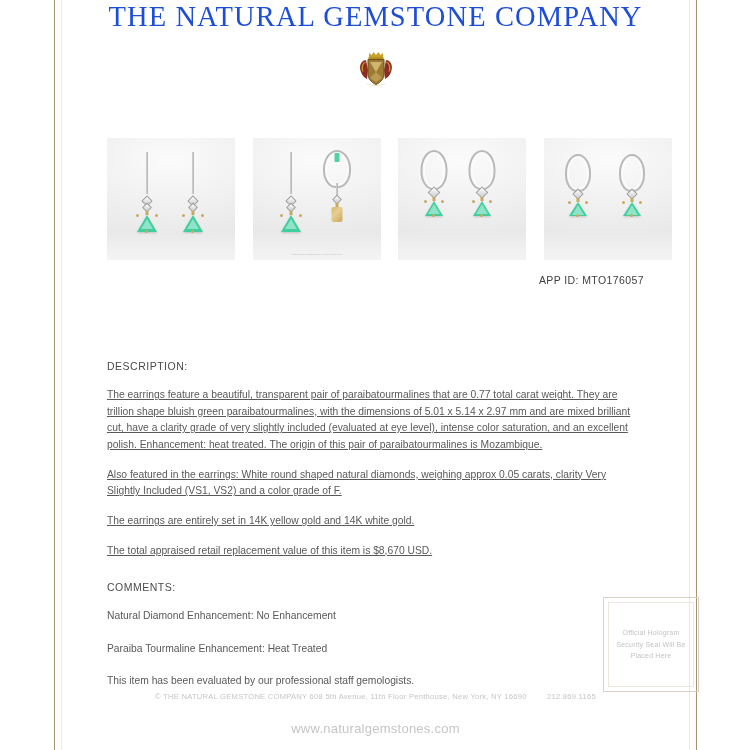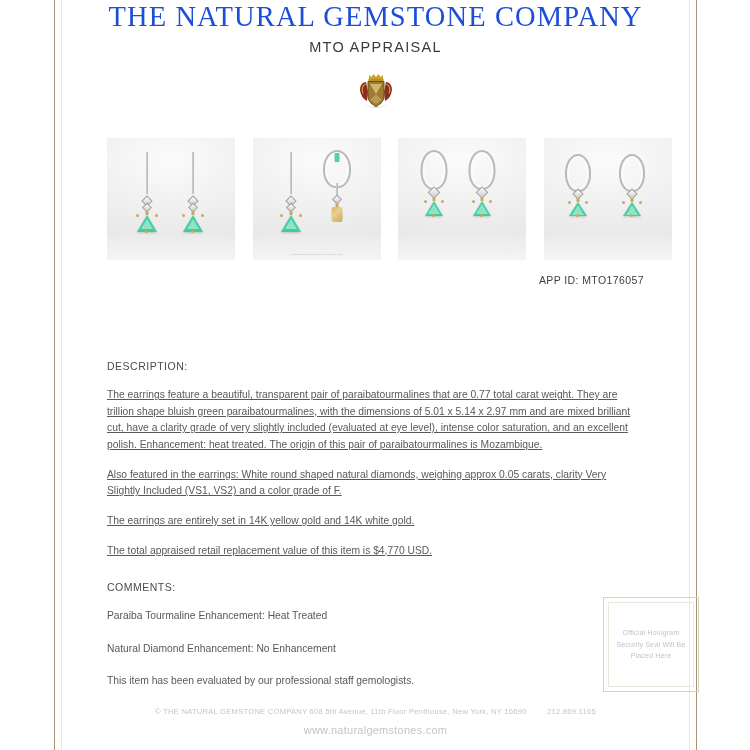--- a/index.html
+++ b/index.html
@@ -289,38 +289,37 @@
     text-align: center;
     color: #c5c5c5;
   }
   .footer-line1 {
     font-size: 7.6px;
     letter-spacing: 0.25px;
     white-space: nowrap;
   }
   .footer-phone { margin-left: 18px; }
   .footer-line2 {
-    font-size: 11px;
+    font-size: 13px;
     letter-spacing: 0.25px;
-    margin-top: 8px;
+    margin-top: 20px;
   }
 </style>
 </head>
 <body>
 
 <div class="page-rule left"></div>
 <div class="page-rule-faint left"></div>
 <div class="page-rule right"></div>
 <div class="page-rule-faint right"></div>
 
 <div class="page-inner">
 
   <div class="masthead">
     <div class="brand-title">THE NATURAL GEMSTONE COMPANY</div>
-    <div class="doc-subtitle">MTO APPRAISAL</div>
   </div>
 
   <div class="crest-wrap">
     <div class="crest">
       <svg viewBox="0 0 40 44" width="40" height="44">
 
         <path d="M13 9 L13 5 L15.5 7 L17.5 4 L20 7 L22.5 4 L24.5 7 L27 5 L27 9 Z" fill="#c9a227"></path>
         <rect x="12.5" y="9" width="15" height="2.6" fill="#b8901e"></rect>
 
         <path d="M10 12 C4 13 3 19 5 24 C6.5 28 9 30 11 31 L12 22 Z" fill="#8e2b22"></path>
@@ -446,26 +445,26 @@
 
   <div class="app-id">APP ID: MTO176057</div>
 
   <div class="content">
 
     <div class="section-label">DESCRIPTION:</div>
 
     <div class="para">The earrings feature a beautiful, transparent pair of paraibatourmalines that are 0.77 total carat weight. They are trillion shape bluish green paraibatourmalines, with the dimensions of 5.01 x 5.14 x 2.97 mm and are mixed brilliant cut, have a clarity grade of very slightly included (evaluated at eye level), intense color saturation, and an excellent polish. Enhancement: heat treated. The origin of this pair of paraibatourmalines is Mozambique.</div>
     <div class="para">Also featured in the earrings: White round shaped natural diamonds, weighing approx 0.05 carats, clarity Very Slightly Included (VS1, VS2) and a color grade of F.</div>
     <div class="para">The earrings are entirely set in 14K yellow gold and 14K white gold.</div>
-    <div class="para">The total appraised retail replacement value of this item is $4,770 USD.</div>
+    <div class="para">The total appraised retail replacement value of this item is $8,670 USD.</div>
 
     <div class="comments-block">
       <div class="section-label">COMMENTS:</div>
+      <div class="comment-line">Natural Diamond Enhancement: No Enhancement</div>
       <div class="comment-line">Paraiba Tourmaline Enhancement: Heat Treated</div>
-      <div class="comment-line">Natural Diamond Enhancement: No Enhancement</div>
       <div class="comment-line">This item has been evaluated by our professional staff gemologists.</div>
     </div>
 
   </div>
 
   <div class="hologram-box">
     <div class="hologram-inner">
       <div class="hologram-text">Official Hologram Security Seal Will Be Placed Here</div>
     </div>
   </div>

